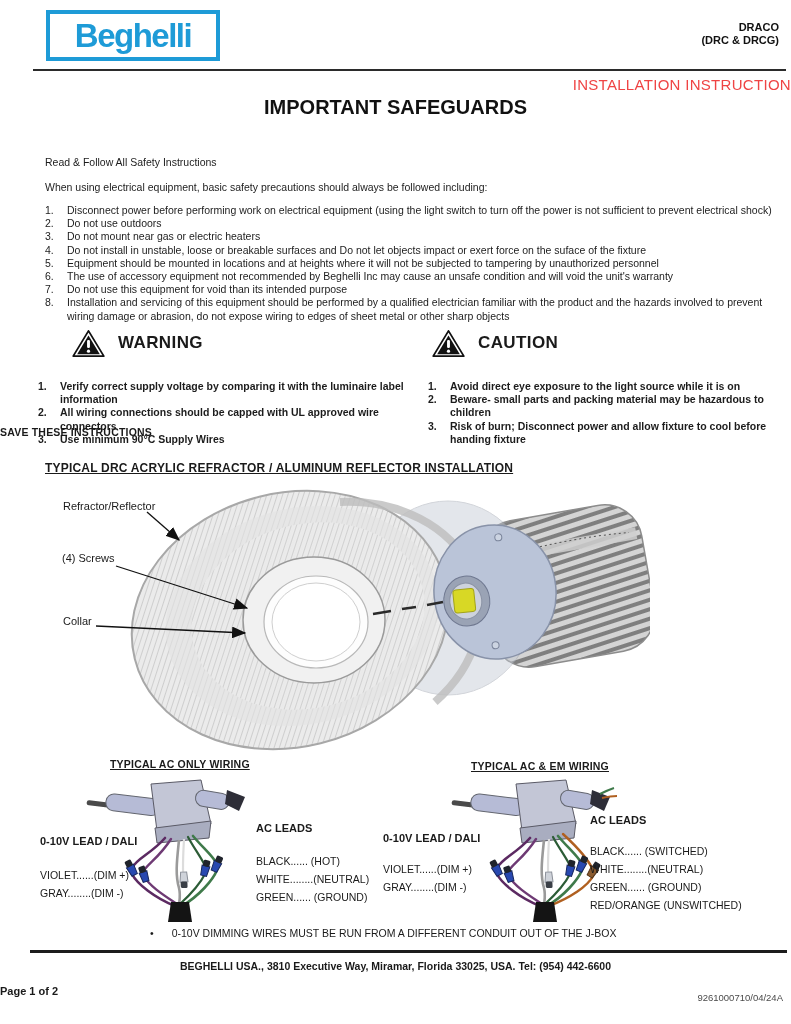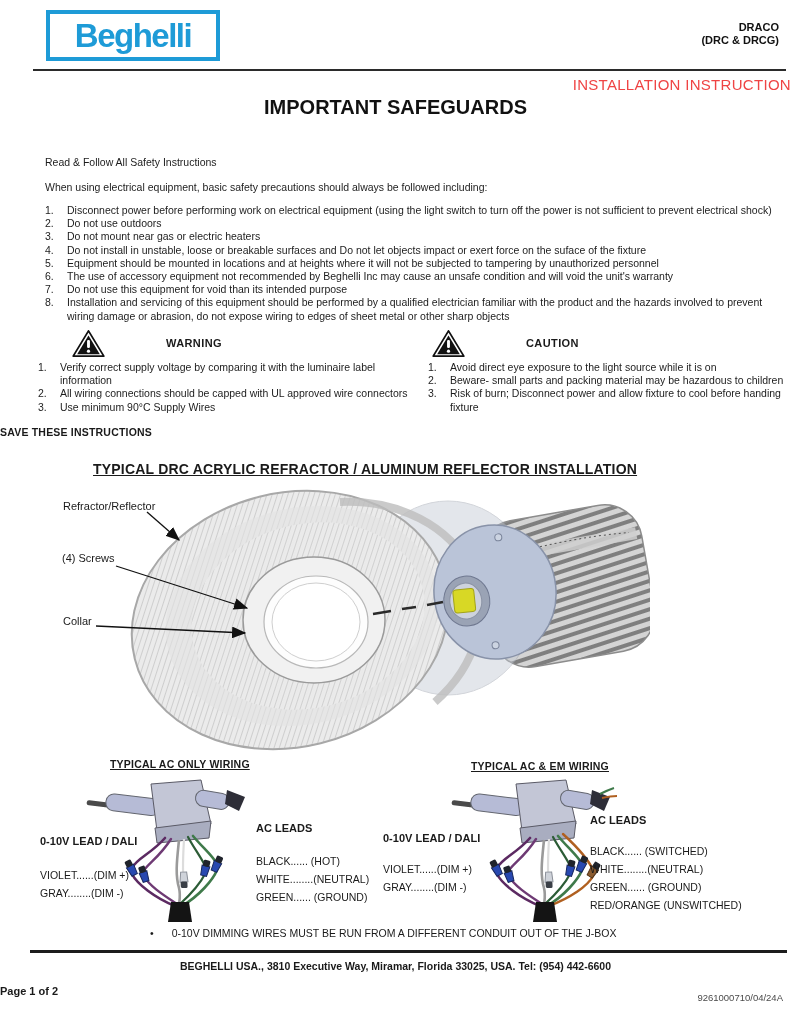--- a/index.html
+++ b/index.html
@@ -29,28 +29,28 @@
   .numlist { counter-reset:n; }
   .numlist .li { counter-increment:n; display:grid; grid-template-columns:18px 1fr; column-gap:4px; }
   .numlist .li::before { content:counter(n) "."; }
   .safety { left:45px; top:204px; width:728px; }
 
   
   .wc-col { top:330px; }
   .warning-col { left:38px; width:372px; }
   .caution-col { left:428px; width:356px; }
   .wc-head { display:flex; align-items:center; gap:13px; height:26px; }
-  .wc-title { font-size:11px; font-weight:bold; letter-spacing:.4px;margin-left:48px; }
-  .wc-list { margin-top:5px; }
+  .wc-title { font-size:17px; font-weight:bold; letter-spacing:.4px; }
+  .wc-list { margin-top:24px;font-weight:bold; }
   .warning-col .wc-head { padding-left:34px; }
   .caution-col .wc-head { padding-left:4px; }
   .tri { width:33px; height:27px; display:block; }
 
   .save-line { left:0; top:426px; width:100%; text-align:left; font-size:10.5px; font-weight:bold; letter-spacing:.2px; }
-  .section-heading { left:45px; top:461px; font-size:14px; font-weight:bold; text-decoration:underline; letter-spacing:.2px;margin-left:48px; }
+  .section-heading { left:45px; top:461px; font-size:12px; font-weight:bold; text-decoration:underline; letter-spacing:.2px; }
 
   
   .fig { pointer-events:none; }
   .wire-heading { font-size:10.5px; font-weight:bold; text-decoration:underline; letter-spacing:.2px; }
   .wh-ac { left:110px; top:758px; }
   .wh-em { left:471px; top:760px; }
   .lead-block { line-height:18px; font-size:10.5px; }
   .lead-title { font-size:11px; font-weight:bold; }
   .lv-ac { left:40px; top:832px; }
   .lv-ac .lead-lines { margin-top:16px; }

